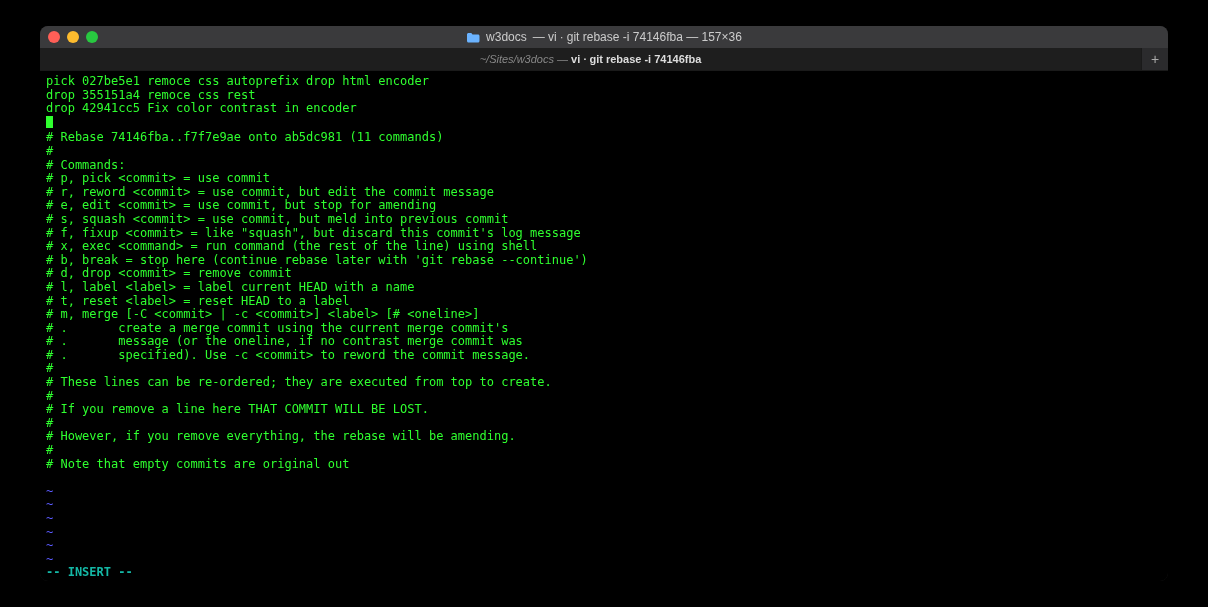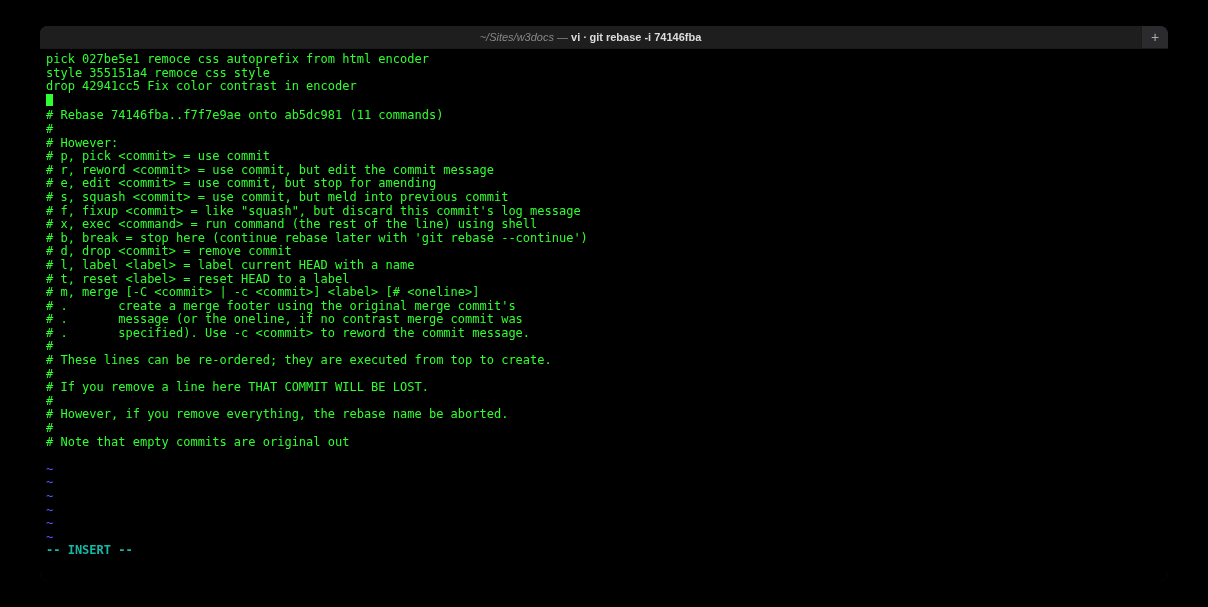--- a/index.html
+++ b/index.html
@@ -71,57 +71,73 @@
   }
   .mode{color:#14b8a6;font-weight:bold;}
   .tab-title .sep{color:#888;font-style:italic;}
   .tab-title .bold{font-weight:600;color:#ddd;}
 </style>
 </head>
 <body>
 
 <div class="window">
 
+  <div class="titlebar">
+    <div class="traffic">
+      <div class="dot red"></div>
+      <div class="dot yellow"></div>
+      <div class="dot green"></div>
+    </div>
+    <div class="title-center">
+      <span class="folder-icon">
+        <svg width="14" height="11" viewBox="0 0 14 11">
+          <path d="M1 2.5C1 1.7 1.7 1 2.5 1h2.8l1.2 1.5H12c.8 0 1.5.7 1.5 1.5v5c0 .8-.7 1.5-1.5 1.5H2.5C1.7 10.5 1 9.8 1 9V2.5z" fill="#6bb3ff"></path>
+        </svg>
+      </span>
+      <span>w3docs</span>
+        <span> — vi ∙ git rebase -i 74146fba — 157×36</span>
+    </div>
+  </div>
 
   <div class="tabbar">
     <div class="tab active">
       <span class="tab-title">
         <span class="sep">~/Sites/w3docs — </span><span class="bold">vi ∙ git rebase -i 74146fba</span>
       </span>
     </div>
     <div class="tab-add">+</div>
   </div>
 
-  <div class="term"><span>pick 027be5e1 remoce css autoprefix from html encoder</span>
-<span>style 355151a4 remoce css style</span>
+  <div class="term"><span>pick 027be5e1 remoce css autoprefix drop html encoder</span>
+<span>drop 355151a4 remoce css rest</span>
 <span>drop 42941cc5 Fix color contrast in encoder</span>
 <span class="cursor"></span>
 <span># Rebase 74146fba..f7f7e9ae onto ab5dc981 (11 commands)</span>
 <span>#</span>
-<span># However:</span>
+<span># Commands:</span>
 <span># p, pick &lt;commit&gt; = use commit</span>
 <span># r, reword &lt;commit&gt; = use commit, but edit the commit message</span>
 <span># e, edit &lt;commit&gt; = use commit, but stop for amending</span>
 <span># s, squash &lt;commit&gt; = use commit, but meld into previous commit</span>
 <span># f, fixup &lt;commit&gt; = like "squash", but discard this commit's log message</span>
 <span># x, exec &lt;command&gt; = run command (the rest of the line) using shell</span>
 <span># b, break = stop here (continue rebase later with 'git rebase --continue')</span>
 <span># d, drop &lt;commit&gt; = remove commit</span>
 <span># l, label &lt;label&gt; = label current HEAD with a name</span>
 <span># t, reset &lt;label&gt; = reset HEAD to a label</span>
 <span># m, merge [-C &lt;commit&gt; | -c &lt;commit&gt;] &lt;label&gt; [# &lt;oneline&gt;]</span>
-<span># .       create a merge footer using the original merge commit's</span>
+<span># .       create a merge commit using the current merge commit's</span>
 <span># .       message (or the oneline, if no contrast merge commit was</span>
 <span># .       specified). Use -c &lt;commit&gt; to reword the commit message.</span>
 <span>#</span>
 <span># These lines can be re-ordered; they are executed from top to create.</span>
 <span>#</span>
 <span># If you remove a line here THAT COMMIT WILL BE LOST.</span>
 <span>#</span>
-<span># However, if you remove everything, the rebase name be aborted.</span>
+<span># However, if you remove everything, the rebase will be amending.</span>
 <span>#</span>
 <span># Note that empty commits are original out</span>
 
 <span class="tilde">~</span>
 <span class="tilde">~</span>
 <span class="tilde">~</span>
 <span class="tilde">~</span>
 <span class="tilde">~</span>
 <span class="tilde">~</span>
 <span class="mode">-- INSERT --</span></div>

